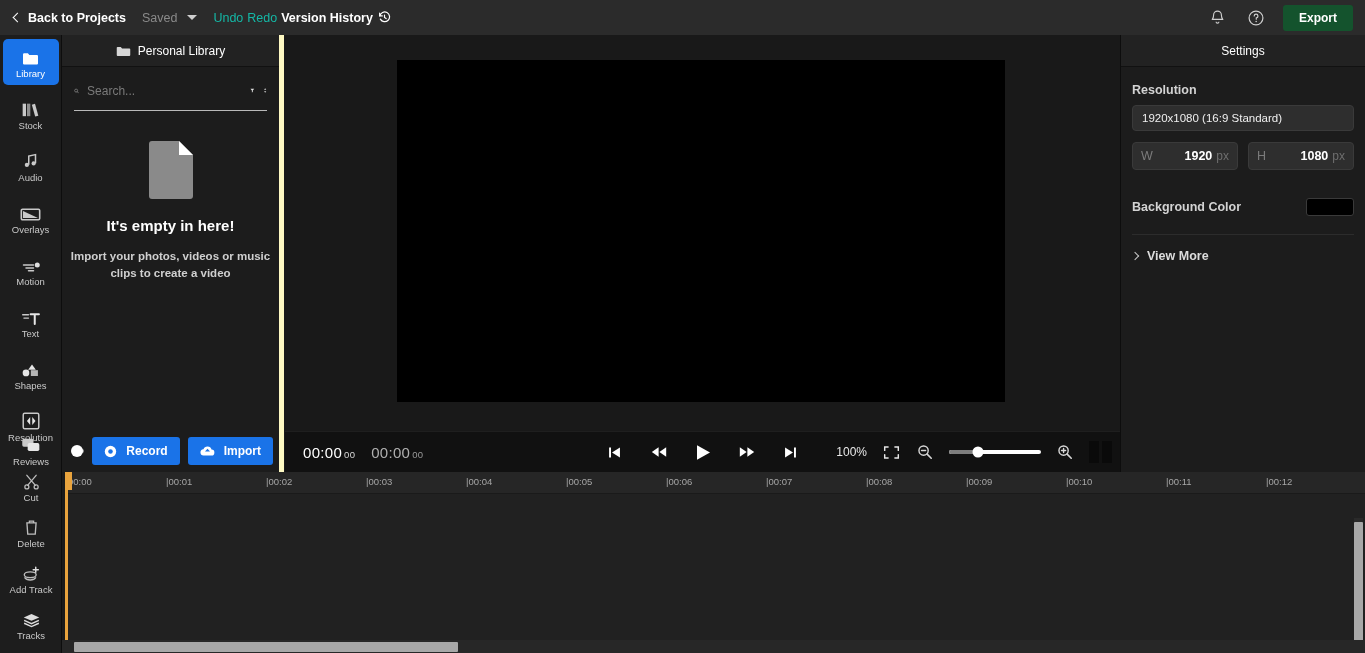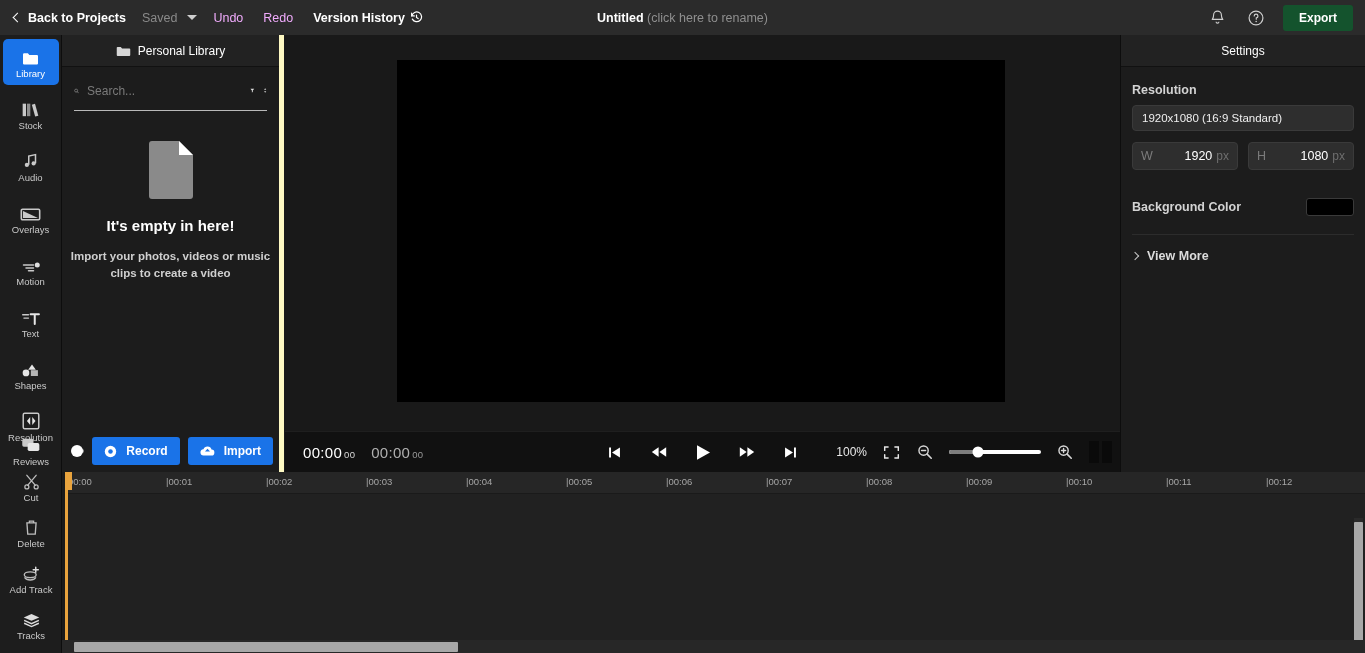--- a/index.html
+++ b/index.html
@@ -29,21 +29,21 @@
     display: inline-block; width: 7px; height: 7px;
     border-left: 1.6px solid #ffffff; border-bottom: 1.6px solid #ffffff;
     transform: rotate(45deg); margin-right: 1px;
   }
   .saved-txt { font-size: 12.5px; color: #8a8a8a; padding-right: 10px; }
   .caret-down {
     width: 0; height: 0; border-left: 5px solid transparent;
     border-right: 5px solid transparent; border-top: 5px solid #cfcfcf;
     margin-right: 16px; cursor: pointer;
   }
-  .undo-txt, .redo-txt { font-size: 12.5px; color: #f0abfc; padding-right: 20px; cursor: pointer; }
+  .undo-txt, .redo-txt { font-size: 12.5px; color: #14b8a6; padding-right: 4px; cursor: pointer; }
   .vhist { font-size: 12.5px; color: #ffffff; font-weight: bold; display: flex; align-items: center; gap: 5px; cursor: pointer;}
 
   .tb-title {
     position: absolute; left: 0; right: 0; text-align: center;
     font-size: 12.5px; pointer-events: none;
   }
   .tb-title .t-name { color: #ffffff; font-weight: bold; }
   .tb-title .t-hint { color: #8f8f8f; }
 
   .tb-right {
@@ -162,21 +162,21 @@
     height: 26px; background: #2e2e2e; border: 1px solid #3a3a3a; border-radius: 4px;
     display: flex; align-items: center; padding: 0 9px; font-size: 11.5px; color: #efefef;
     cursor: pointer;
   }
   .wh-row { display: flex; gap: 10px; margin-top: 11px; }
   .wh-box {
     flex: 1; height: 28px; background: #2e2e2e; border: 1px solid #3a3a3a; border-radius: 4px;
     display: flex; align-items: center; padding: 0 8px; gap: 4px;
   }
   .wh-key { font-size: 12.5px; color: #7b7b7b; }
-  .wh-val { flex: 1; text-align: right; font-size: 12.5px; color: #ffffff; font-weight: normal; }
+  .wh-val { flex: 1; text-align: right; font-size: 12.5px; color: #ffffff; font-weight: bold; }
   .wh-unit { font-size: 12px; color: #6e6e6e; }
   .bg-row { display: flex; align-items: center; justify-content: space-between; margin-top: 28px; }
   .swatch { width: 48px; height: 18px; background: #000000; border: 1px solid #3a3a3a; border-radius: 3px; cursor: pointer; }
   .set-div { height: 1px; background: #2c2c2c; margin: 18px 0 0 0; }
   .view-more { display: flex; align-items: center; gap: 9px; margin-top: 14px; cursor: pointer;
                font-size: 12.5px; font-weight: bold; color: #dcdcdc; }
   .chev-right { width: 6px; height: 6px; border-top: 1.5px solid #c9c9c9; border-right: 1.5px solid #c9c9c9;
                 transform: rotate(45deg); display: inline-block; }
 
   
@@ -226,24 +226,20 @@
       <div class="vhist">
         <span>Version History</span>
         <svg width="13" height="13" viewBox="0 0 24 24">
           <path d="M3 4v5h5" fill="none" stroke="#ffffff" stroke-width="2.2" stroke-linecap="round"></path>
           <path d="M3.5 9a9 9 0 1 1 .9 6" fill="none" stroke="#ffffff" stroke-width="2.2" stroke-linecap="round"></path>
           <path d="M12 7.5V12l3 2" fill="none" stroke="#ffffff" stroke-width="2.2" stroke-linecap="round"></path>
         </svg>
       </div>
     </div>
 
-    <div class="tb-title">
-      <span class="t-name">Untitled</span>
-      <span class="t-hint">(click here to rename)</span>
-    </div>
 
     <div class="tb-right">
       <div class="icon-btn">
         <svg width="17" height="17" viewBox="0 0 24 24">
           <path d="M12 3a5.5 5.5 0 0 0-5.5 5.5c0 4-1.5 5.5-2 6.2h15c-.5-.7-2-2.2-2-6.2A5.5 5.5 0 0 0 12 3z" fill="none" stroke="#cfcfcf" stroke-width="1.6" stroke-linejoin="round"></path>
           <path d="M10 18a2 2 0 0 0 4 0" fill="none" stroke="#cfcfcf" stroke-width="1.6"></path>
         </svg>
       </div>
       <div class="icon-btn">
         <svg width="18" height="18" viewBox="0 0 24 24">

